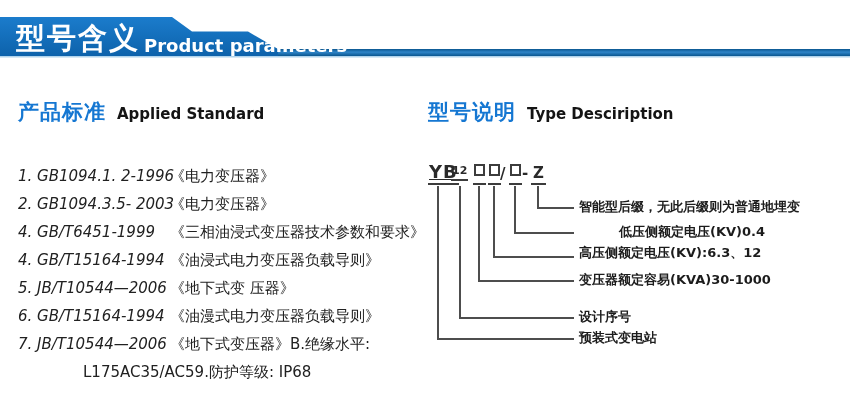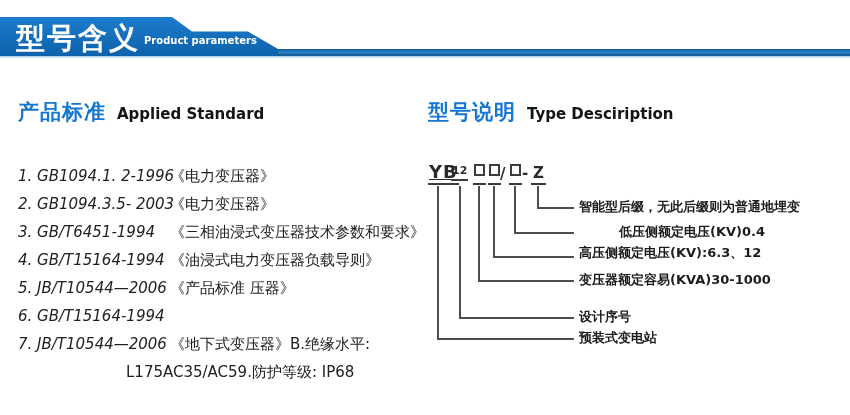--- a/index.html
+++ b/index.html
@@ -14,36 +14,36 @@
 
   
   .banner-svg{position:absolute;left:0;top:0;}
   .banner-title-cn{
     position:absolute;left:16px;top:19px;
     font-size:29px;font-weight:700;color:#ffffff;
     letter-spacing:2px;white-space:nowrap;
   }
   .banner-title-en{
     position:absolute;left:144px;top:35px;
-    font-size:10px;font-weight:700;color:#ffffff;white-space:nowrap;
+    font-size:18px;font-weight:700;color:#ffffff;white-space:nowrap;
   }
 
   
   .section-head{position:absolute;display:flex;align-items:baseline;white-space:nowrap;}
   .left-head{left:18px;top:98px;}
   .right-head{left:428px;top:98px;}
   .head-cn{font-size:21px;font-weight:700;color:#1577d2;letter-spacing:1px;}
   .head-en{font-size:15px;font-weight:600;color:#141414;margin-left:11px;}
 
   
   .standards{position:absolute;left:18px;top:162px;width:402px;color:#212121;font-size:15px;}
   .std-row{display:flex;height:28px;line-height:28px;white-space:nowrap;}
   .std-code{width:152px;flex:0 0 152px;font-style:italic;}
   .std-title{flex:1;}
-  .std-cont{margin-left:108px;height:28px;line-height:28px;white-space:nowrap;}
+  .std-cont{margin-left:65px;height:28px;line-height:28px;white-space:nowrap;}
 
   
   .model-code{position:absolute;left:428px;top:156px;width:130px;height:29px;}
   .mc-unit{position:absolute;bottom:0;border-bottom:2px solid #3c3c3c;white-space:nowrap;}
   .mc-text{font-weight:700;color:#2a2a2a;}
   .u-yb{left:0;padding:0 1px 1px 1px;}
   .u-yb .mc-text{font-size:18px;letter-spacing:1px;text-decoration:underline;}
   .u-12{left:23px;bottom:4px;padding:0 1px 1px 1px;}
   .u-12 .mc-text{font-size:11px;}
   .u-box1{left:45px;padding:0 1px 3px 1px;}
@@ -111,33 +111,34 @@
   <div class="standards">
     <div class="std-row">
       <span class="std-code">1. GB1094.1. 2-1996</span>
       <span class="std-title">《电力变压器》</span>
     </div>
     <div class="std-row">
       <span class="std-code">2. GB1094.3.5- 2003</span>
       <span class="std-title">《电力变压器》</span>
     </div>
     <div class="std-row">
-      <span class="std-code">3. GB/T6451-1994</span>
+      <span class="std-code">4. GB/T6451-1999</span>
       <span class="std-title">《三相油浸式变压器技术参数和要求》</span>
     </div>
     <div class="std-row">
       <span class="std-code">4. GB/T15164-1994</span>
       <span class="std-title">《油浸式电力变压器负载导则》</span>
     </div>
     <div class="std-row">
       <span class="std-code">5. JB/T10544—2006</span>
-      <span class="std-title">《产品标准 压器》</span>
+      <span class="std-title">《地下式变 压器》</span>
     </div>
     <div class="std-row">
       <span class="std-code">6. GB/T15164-1994</span>
+      <span class="std-title">《油漫式电力变压器负载导则》</span>
     </div>
     <div class="std-row">
       <span class="std-code">7. JB/T10544—2006</span>
       <span class="std-title">《地下式变压器》B.绝缘水平:</span>
     </div>
     <div class="std-cont">L175AC35/AC59.防护等级: IP68</div>
   </div>
 
   <div class="model-code">
     <span class="mc-unit u-yb"><span class="mc-text">YB</span></span>

